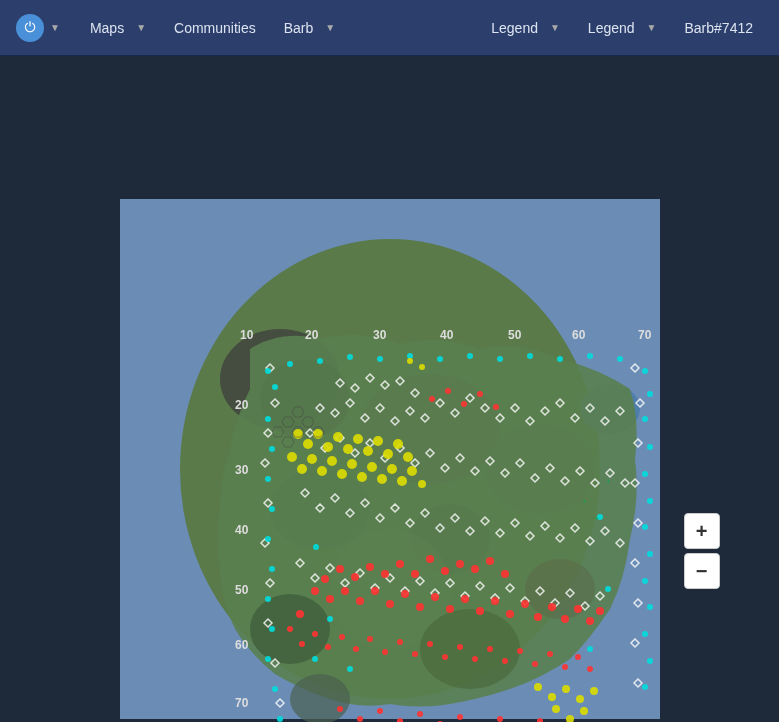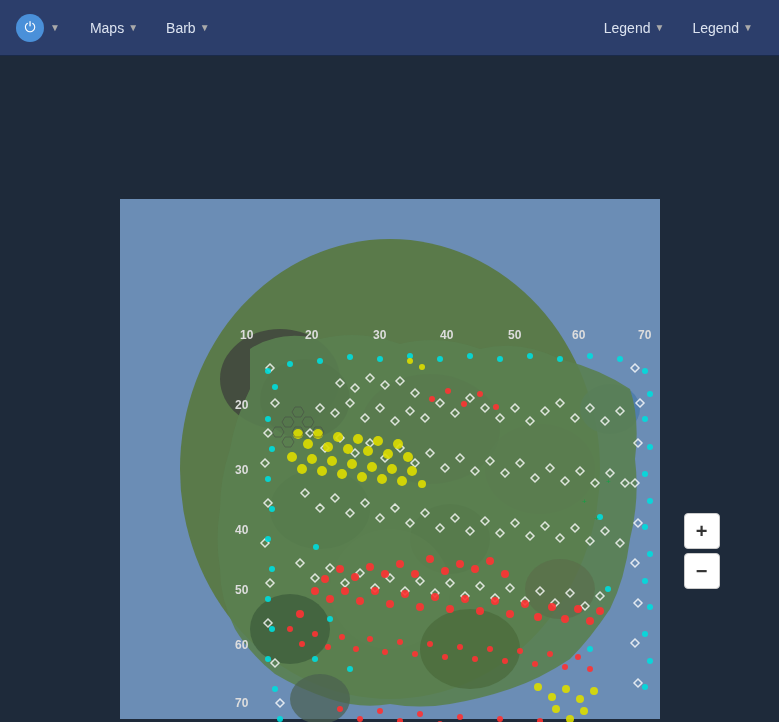--- a/index.html
+++ b/index.html
@@ -27,21 +27,21 @@
       background: #4a90d9;
       display: flex; align-items: center; justify-content: center;
       color: white; font-size: 14px;
     }
     .nav-dropdown-arrow {
       color: #aaa; font-size: 10px; cursor: pointer;
     }
     .nav-item {
       display: flex;
       align-items: center;
-      gap: 4px;
+      gap: 12px;
       color: #dce3f0;
       font-size: 14px;
       padding: 6px 10px;
       cursor: pointer;
       border-radius: 4px;
       white-space: nowrap;
     }
     .nav-spacer { flex: 1; }
     .nav-user {
       color: #dce3f0;
@@ -111,31 +111,37 @@
 <nav class="navbar">
   <div class="nav-brand">
     <div class="nav-brand-icon">⏻</div>
     <span class="nav-dropdown-arrow">▼</span>
   </div>
   <div class="nav-item">
     <span>Maps</span>
     <span class="nav-dropdown-arrow">▼</span>
   </div>
   <div class="nav-item">
+    <span>Communities</span>
+  </div>
+  <div class="nav-item">
     <span>Barb</span>
     <span class="nav-dropdown-arrow">▼</span>
   </div>
   <div class="nav-spacer"></div>
   <div class="nav-item">
     <span>Legend</span>
     <span class="nav-dropdown-arrow">▼</span>
   </div>
   <div class="nav-item">
     <span>Legend</span>
     <span class="nav-dropdown-arrow">▼</span>
+  </div>
+  <div class="nav-user">
+    <span>Barb#7412</span>
   </div>
 </nav>
 
 <div class="main-content">
   <div class="map-container">
     <div class="map-canvas">
 
       <svg class="map-svg" viewBox="0 0 540 520" xmlns="http://www.w3.org/2000/svg">
 
         <rect width="540" height="520" fill="#6b8db5"></rect>

